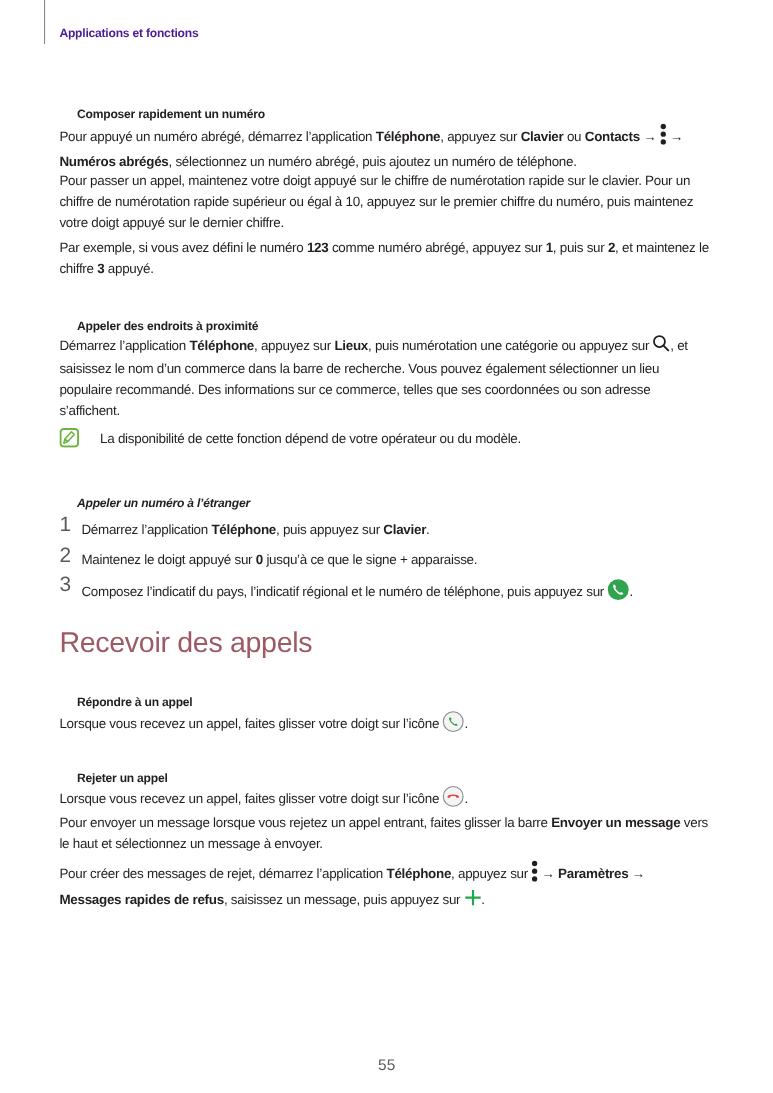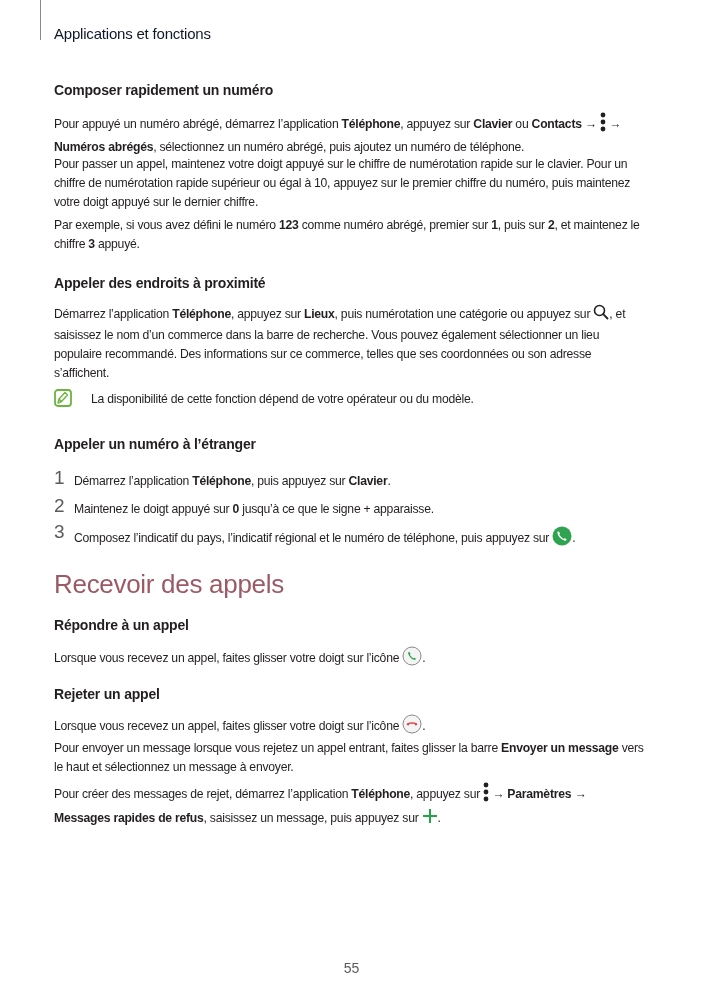--- a/index.html
+++ b/index.html
@@ -1,21 +1,21 @@
 <!DOCTYPE html>
 <html><head>
 <meta charset="utf-8">
 <style>
   html, body { margin:0; padding:0; background:#ffffff; }
   body { width:703px; height:994px; position:relative; overflow:hidden;
          font-family:"Liberation Sans", sans-serif; color:#231f20; }
   .side-rule { position:absolute; left:40px; top:0; width:1px; height:40px; background:#8a8a8a; }
-  .running-header { position:absolute; left:54px; top:25px; font-size:15px; color:#0f172a; letter-spacing:-0.2px; }
+  .running-header { position:absolute; left:54px; top:25px; font-size:11px; color:#4c1d95; letter-spacing:-0.2px;font-weight:bold; }
   .content { position:absolute; left:54px; top:0; width:595px; }
-  h2.sub { position:absolute; left:0; margin:0; font-size:14px; font-weight:bold; color:#231f20; letter-spacing:-0.2px; }
+  h2.sub { position:absolute; left:0; margin:16px; font-size:11px; font-weight:bold; color:#231f20; letter-spacing:-0.2px; }
   h1.section { position:absolute; left:0; margin:0; font-size:26px; font-weight:normal; color:#9b5a65; letter-spacing:-0.3px; }
   p.para { position:absolute; left:0; margin:0; width:595px; font-size:12.2px; line-height:19px; color:#231f20; letter-spacing:-0.25px; }
   p.para b { font-weight:bold; }
   .note { position:absolute; left:0; width:595px; font-size:12.2px; line-height:19px; letter-spacing:-0.25px; }
   .note-icon { position:absolute; left:0; top:-1px; width:18px; height:18px; }
   .note-text { position:absolute; left:37px; top:0; white-space:nowrap; }
   .step { position:absolute; left:0; width:600px; font-size:12.2px; line-height:19px; letter-spacing:-0.25px; }
   .step-num { position:absolute; left:0; top:-4px; font-size:19px; color:#5a5a5a; font-weight:normal; }
   .step-text { position:absolute; left:20px; top:0; white-space:nowrap; }
   .ico { display:inline-block; vertical-align:middle; }
@@ -32,41 +32,41 @@
   <h2 class="sub" style="top:82px;">Composer rapidement un numéro</h2>
   <p class="para" style="top:112px;">
     <span>Pour appuyé un numéro abrégé, démarrez l’application </span><b>Téléphone</b><span>, appuyez sur </span><b>Clavier</b><span> ou </span><b>Contacts</b><span> → </span><span class="ico"><svg width="6" height="20" viewBox="0 0 6 20">
           <circle cx="3" cy="3" r="2.4" fill="#231f20"></circle>
           <circle cx="3" cy="10" r="2.4" fill="#231f20"></circle>
           <circle cx="3" cy="17" r="2.4" fill="#231f20"></circle>
         </svg></span><span> →</span><br><b>Numéros abrégés</b><span>, sélectionnez un numéro abrégé, puis ajoutez un numéro de téléphone.</span>
   </p>
   <p class="para" style="top:155px;">Pour passer un appel, maintenez votre doigt appuyé sur le chiffre de numérotation rapide sur le clavier. Pour un chiffre de numérotation rapide supérieur ou égal à 10, appuyez sur le premier chiffre du numéro, puis maintenez votre doigt appuyé sur le dernier chiffre.</p>
   <p class="para" style="top:216px;">
-    <span>Par exemple, si vous avez défini le numéro </span><b>123</b><span> comme numéro abrégé, premier sur </span><b>1</b><span>, puis sur </span><b>2</b><span>, et maintenez le chiffre </span><b>3</b><span> appuyé.</span>
+    <span>Par exemple, si vous avez défini le numéro </span><b>123</b><span> comme numéro abrégé, appuyez sur </span><b>1</b><span>, puis sur </span><b>2</b><span>, et maintenez le chiffre </span><b>3</b><span> appuyé.</span>
   </p>
 
   <h2 class="sub" style="top:275px;">Appeler des endroits à proximité</h2>
   <p class="para" style="top:304px;">
     <span>Démarrez l’application </span><b>Téléphone</b><span>, appuyez sur </span><b>Lieux</b><span>, puis numérotation une catégorie ou appuyez sur </span><span class="ico"><svg width="16" height="16" viewBox="0 0 16 16">
           <circle cx="6.5" cy="6.5" r="5" fill="none" stroke="#231f20" stroke-width="1.6"></circle>
           <line x1="10.2" y1="10.2" x2="14.5" y2="14.5" stroke="#231f20" stroke-width="1.8" stroke-linecap="round"></line>
         </svg></span><span>, et saisissez le nom d’un commerce dans la barre de recherche. Vous pouvez également sélectionner un lieu populaire recommandé. Des informations sur ce commerce, telles que ses coordonnées ou son adresse s’affichent.</span>
   </p>
   <div class="note" style="top:390px;">
     <span class="note-icon">
       <svg width="18" height="18" viewBox="0 0 18 18">
           <rect x="1" y="1" width="16" height="16" rx="3" fill="none" stroke="#6cb33f" stroke-width="1.8"></rect>
           <path d="M4 14 L5 10 L11 3.5 L13.5 6 L7.5 12.5 Z M5 10 L8 13" fill="none" stroke="#6cb33f" stroke-width="1.4" stroke-linejoin="round"></path>
         </svg>
     </span>
     <span class="note-text">La disponibilité de cette fonction dépend de votre opérateur ou du modèle.</span>
   </div>
 
-  <h2 class="sub" style="top:436px;">Appeler un numéro à l’étranger</h2>
+  <h2 class="sub" style="top:436px;font-style:italic;">Appeler un numéro à l’étranger</h2>
   <div class="step" style="top:472px;">
     <span class="step-num">1</span>
     <span class="step-text"><span>Démarrez l’application </span><b>Téléphone</b><span>, puis appuyez sur </span><b>Clavier</b><span>.</span></span>
   </div>
   <div class="step" style="top:500px;">
     <span class="step-num">2</span>
     <span class="step-text"><span>Maintenez le doigt appuyé sur </span><b>0</b><span> jusqu’à ce que le signe + apparaisse.</span></span>
   </div>
   <div class="step" style="top:526px;">
     <span class="step-num">3</span>

